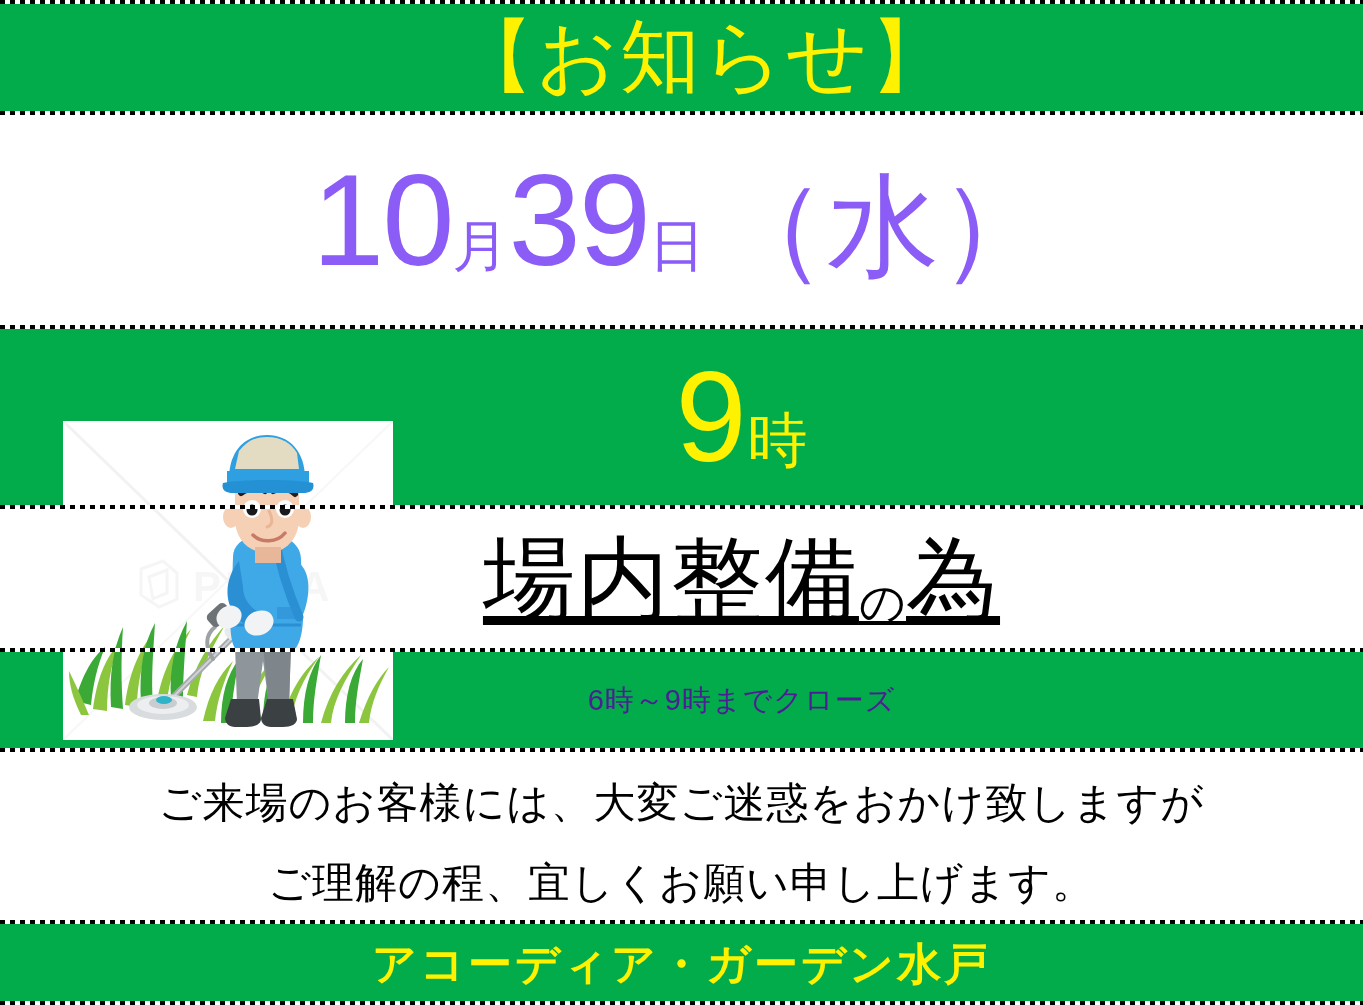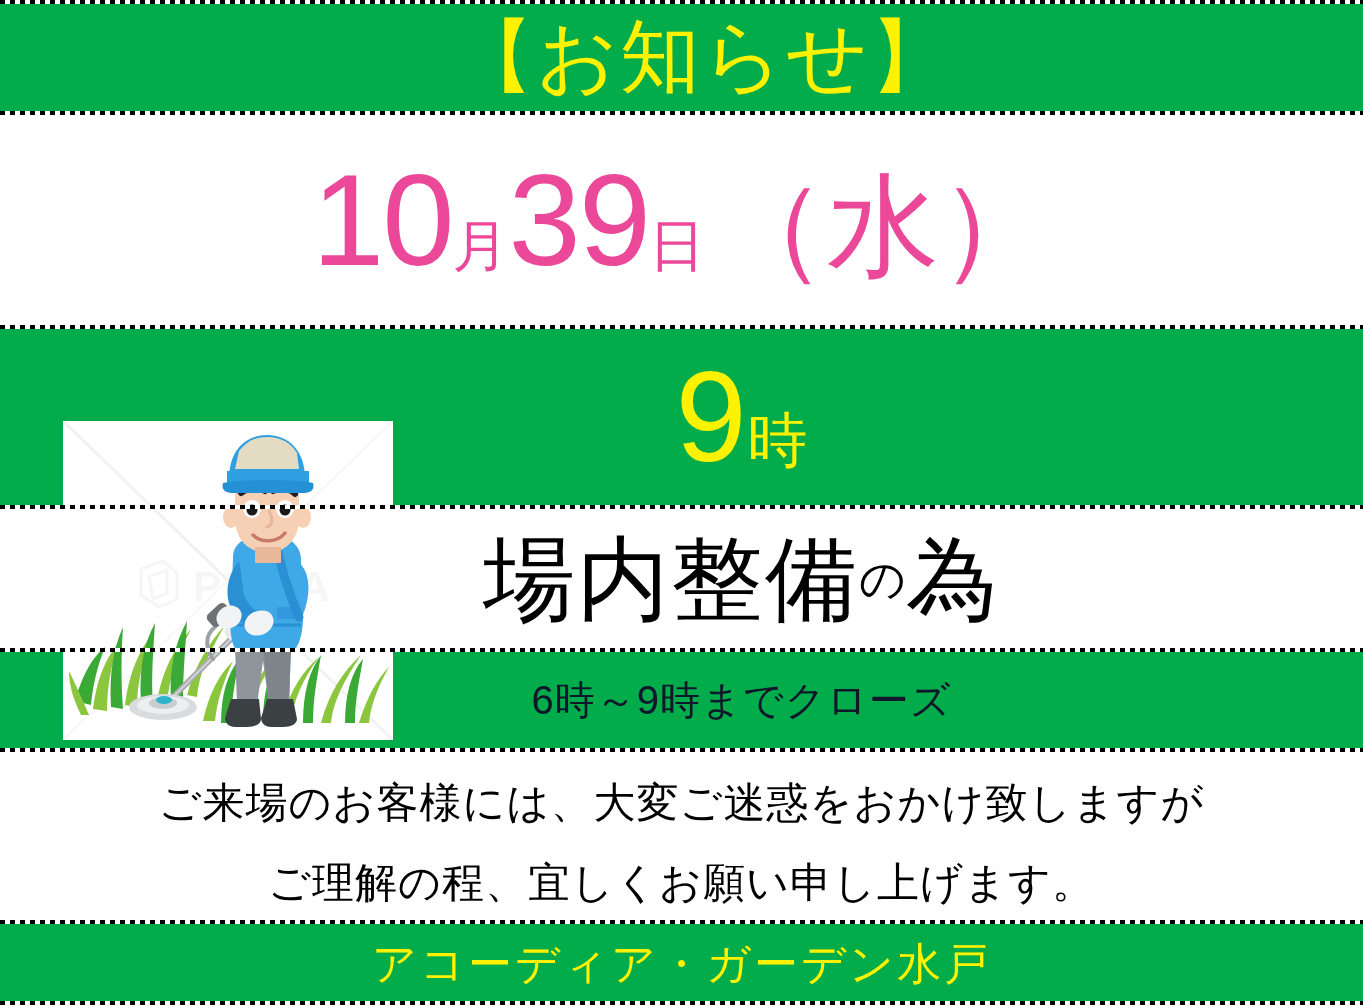--- a/index.html
+++ b/index.html
@@ -69,21 +69,21 @@
     color: #FFF200;
     font-size: 80px;
     font-weight: 400;
     letter-spacing: 2px;
     line-height: 1;
     white-space: nowrap;
     margin-left: 43px;
   }
 
   .date-line {
-    color: #ec4899;
+    color: #8b5cf6;
     font-size: 130px;
     font-weight: 300;
     line-height: 1;
     white-space: nowrap;
     display: flex;
     align-items: baseline;
     justify-content: flex-end;
     letter-spacing: -2px;
   }
   .date-line .unit { font-size: 56px; letter-spacing: 0; }
@@ -104,30 +104,31 @@
   .open-line .unit { font-size: 60px; letter-spacing: 0; }
   .open-line .word { letter-spacing: 5px; }
 
   .reason-line {
     color: #000000;
     font-size: 92px;
     font-weight: 400;
     line-height: 1;
     white-space: nowrap;
     display: flex;
-    align-items: center;
+    align-items: flex-end;
     justify-content: center;
     letter-spacing: 2px;
     margin-left: 120px;
+    text-decoration: underline;
   }
   .reason-line .small { font-size: 46px; letter-spacing: 0; }
 
   .close-hours-line {
-    color: #0f172a;
-    font-size: 40px;
+    color: #4c1d95;
+    font-size: 29px;
     font-weight: 400;
     line-height: 1;
     white-space: nowrap;
     letter-spacing: 1px;
     margin-left: 120px;
   }
 
   .apology {
     position: absolute;
     left: 0;
@@ -139,21 +140,21 @@
     line-height: 1;
     white-space: nowrap;
     letter-spacing: 1px;
   }
   #apology-line-1 { top: 782px; }
   #apology-line-2 { top: 862px; }
 
   .footer-line {
     color: #FFF200;
     font-size: 44px;
-    font-weight: 400;
+    font-weight: 700;
     line-height: 1;
     white-space: nowrap;
     letter-spacing: 3px;
   }
 
   
   #illustration {
     position: absolute;
     left: 63px;
     top: 421px;

